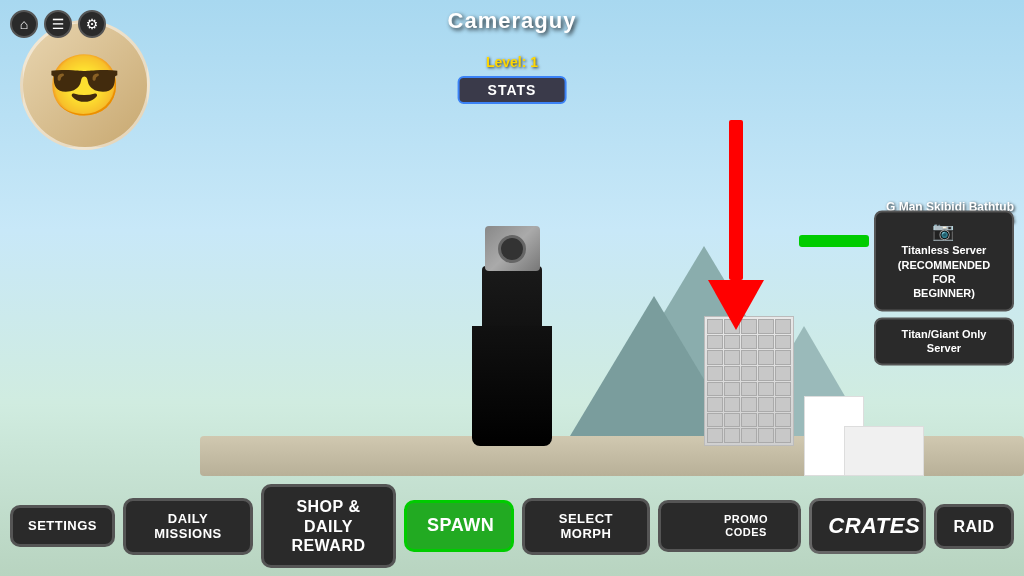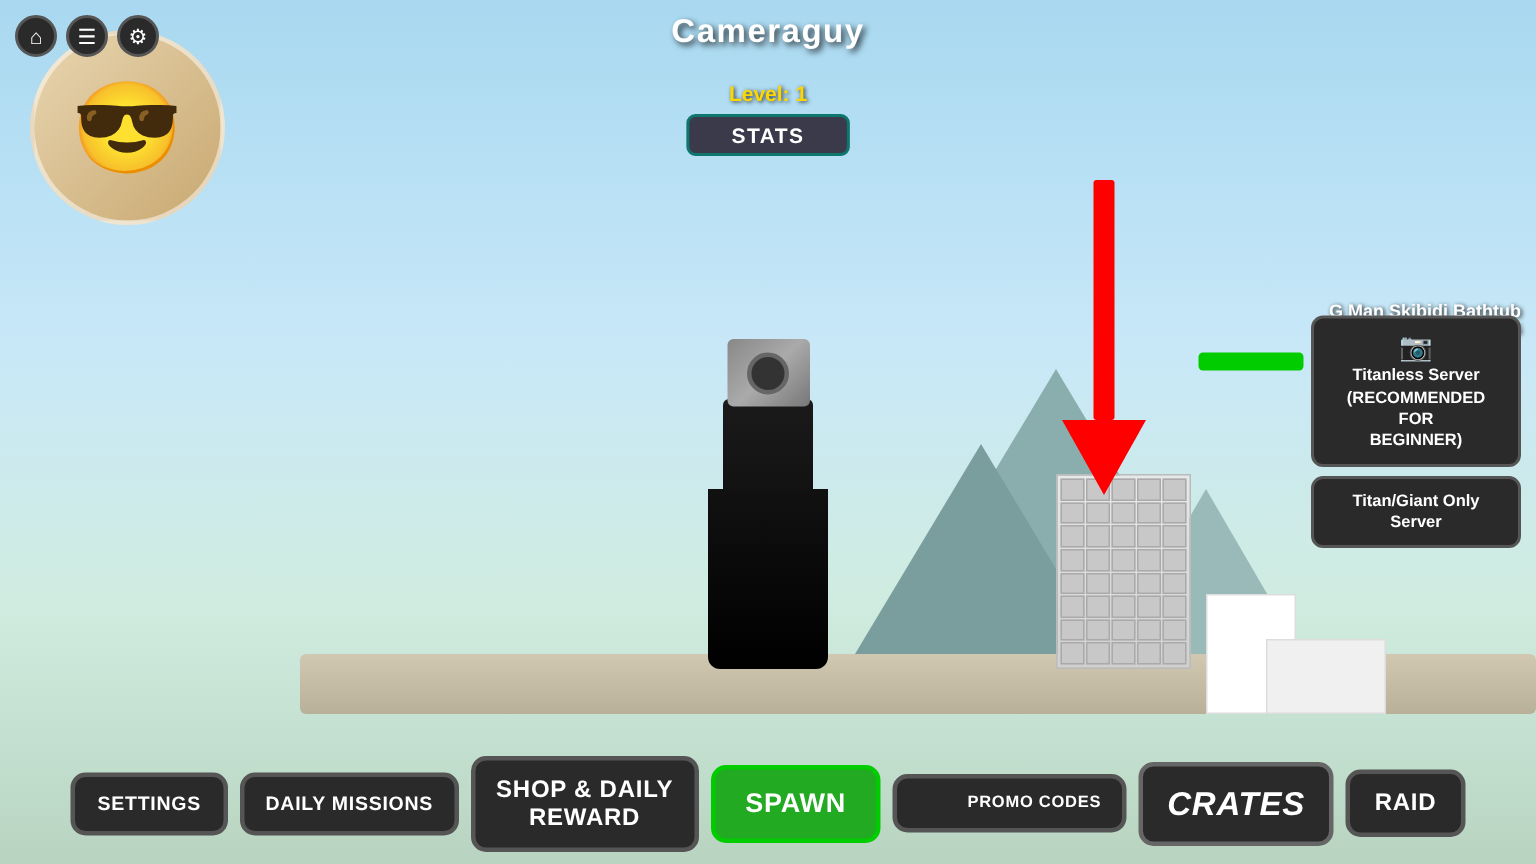--- a/index.html
+++ b/index.html
@@ -115,21 +115,21 @@
       color: white;
       font-size: 13px;
       font-weight: bold;
       z-index: 1;
       text-shadow: 1px 1px 2px rgba(0,0,0,0.9);
     }
 
     #stats-button {
       margin-top: 6px;
       background: #3a3a4a;
-      border: 2px solid #0f766e;
+      border: 2px solid #3b82f6;
       border-radius: 6px;
       color: white;
       font-size: 14px;
       font-weight: bold;
       padding: 4px 28px;
       cursor: pointer;
       letter-spacing: 1px;
     }
 
     
@@ -532,16 +532,17 @@
   <button class="server-button" style="white-space:pre-line;">Titan/Giant Only
 Server</button>
 </div>
 
 <div id="bottom-buttons">
   <button class="bottom-btn btn-settings">SETTINGS</button>
   <button class="bottom-btn btn-daily">DAILY MISSIONS</button>
   <button class="bottom-btn btn-shop" style="white-space:pre-line;">SHOP &amp; DAILY
 REWARD</button>
   <button class="bottom-btn btn-spawn">SPAWN</button>
+  <button class="bottom-btn btn-select">SELECT MORPH</button>
   <button class="bottom-btn btn-promo">PROMO CODES</button>
   <button class="bottom-btn btn-crates">CRATES</button>
   <button class="bottom-btn btn-raid">RAID</button>
 </div>
 
 </body></html>

